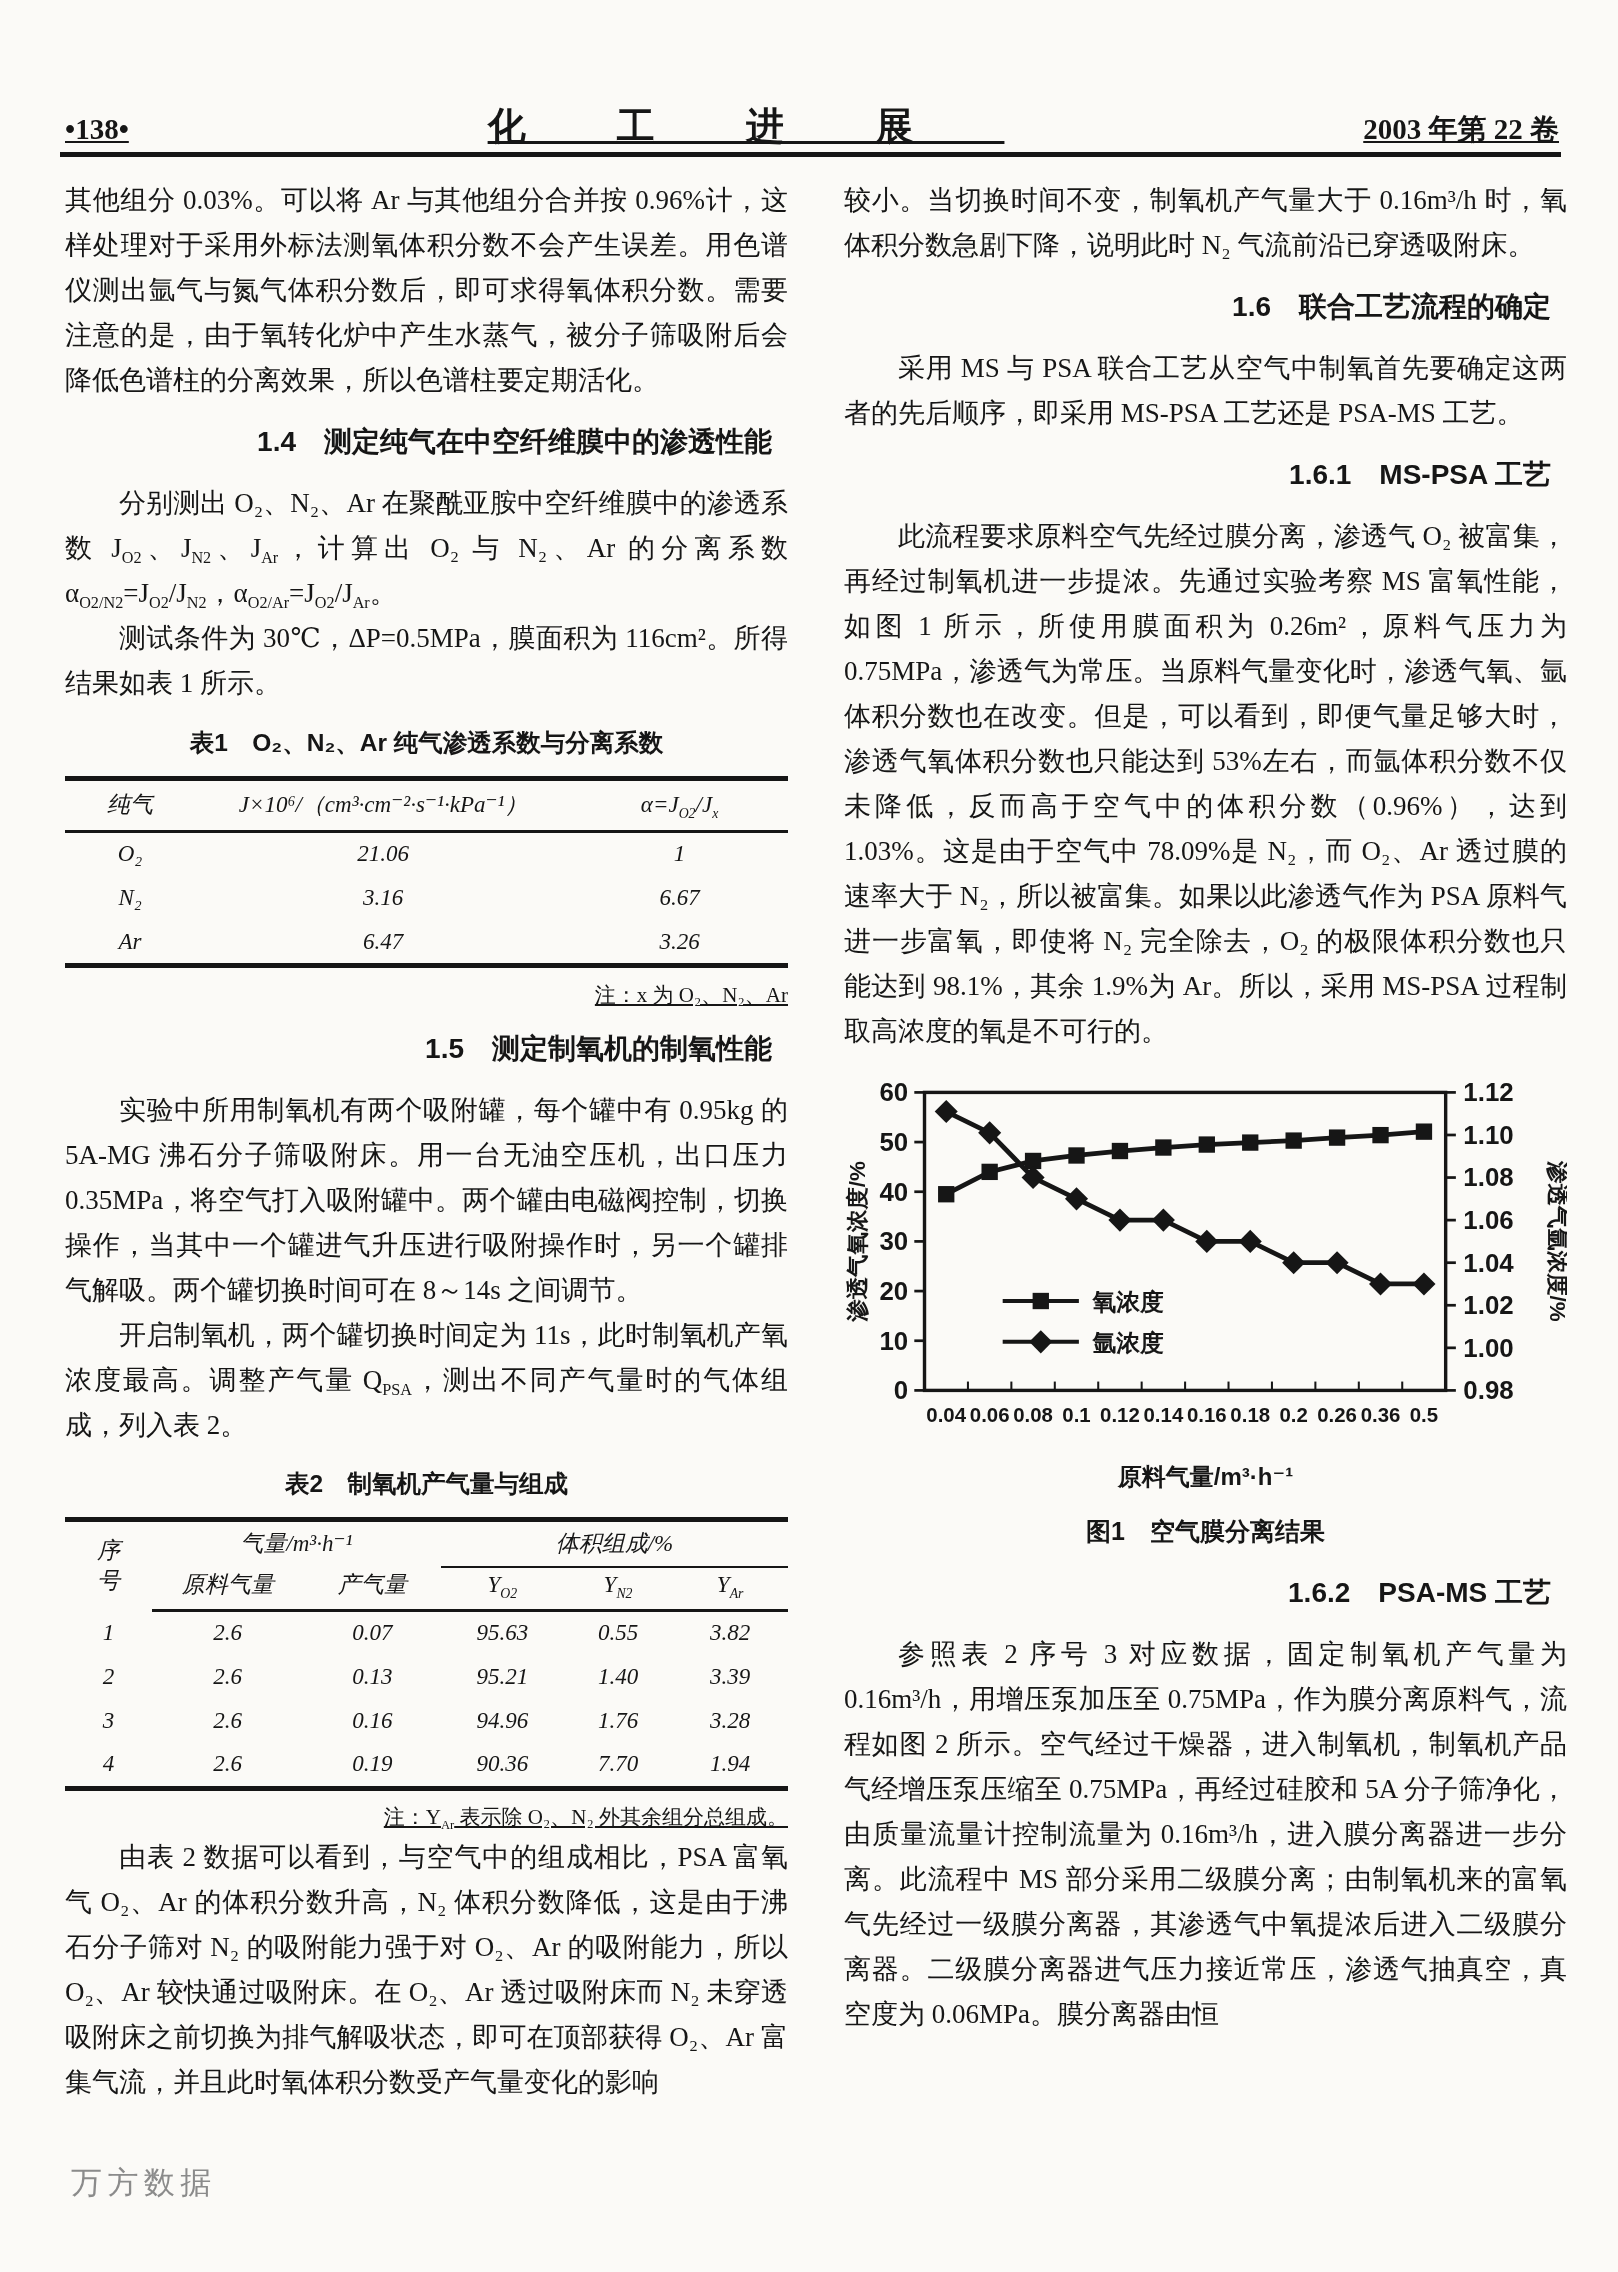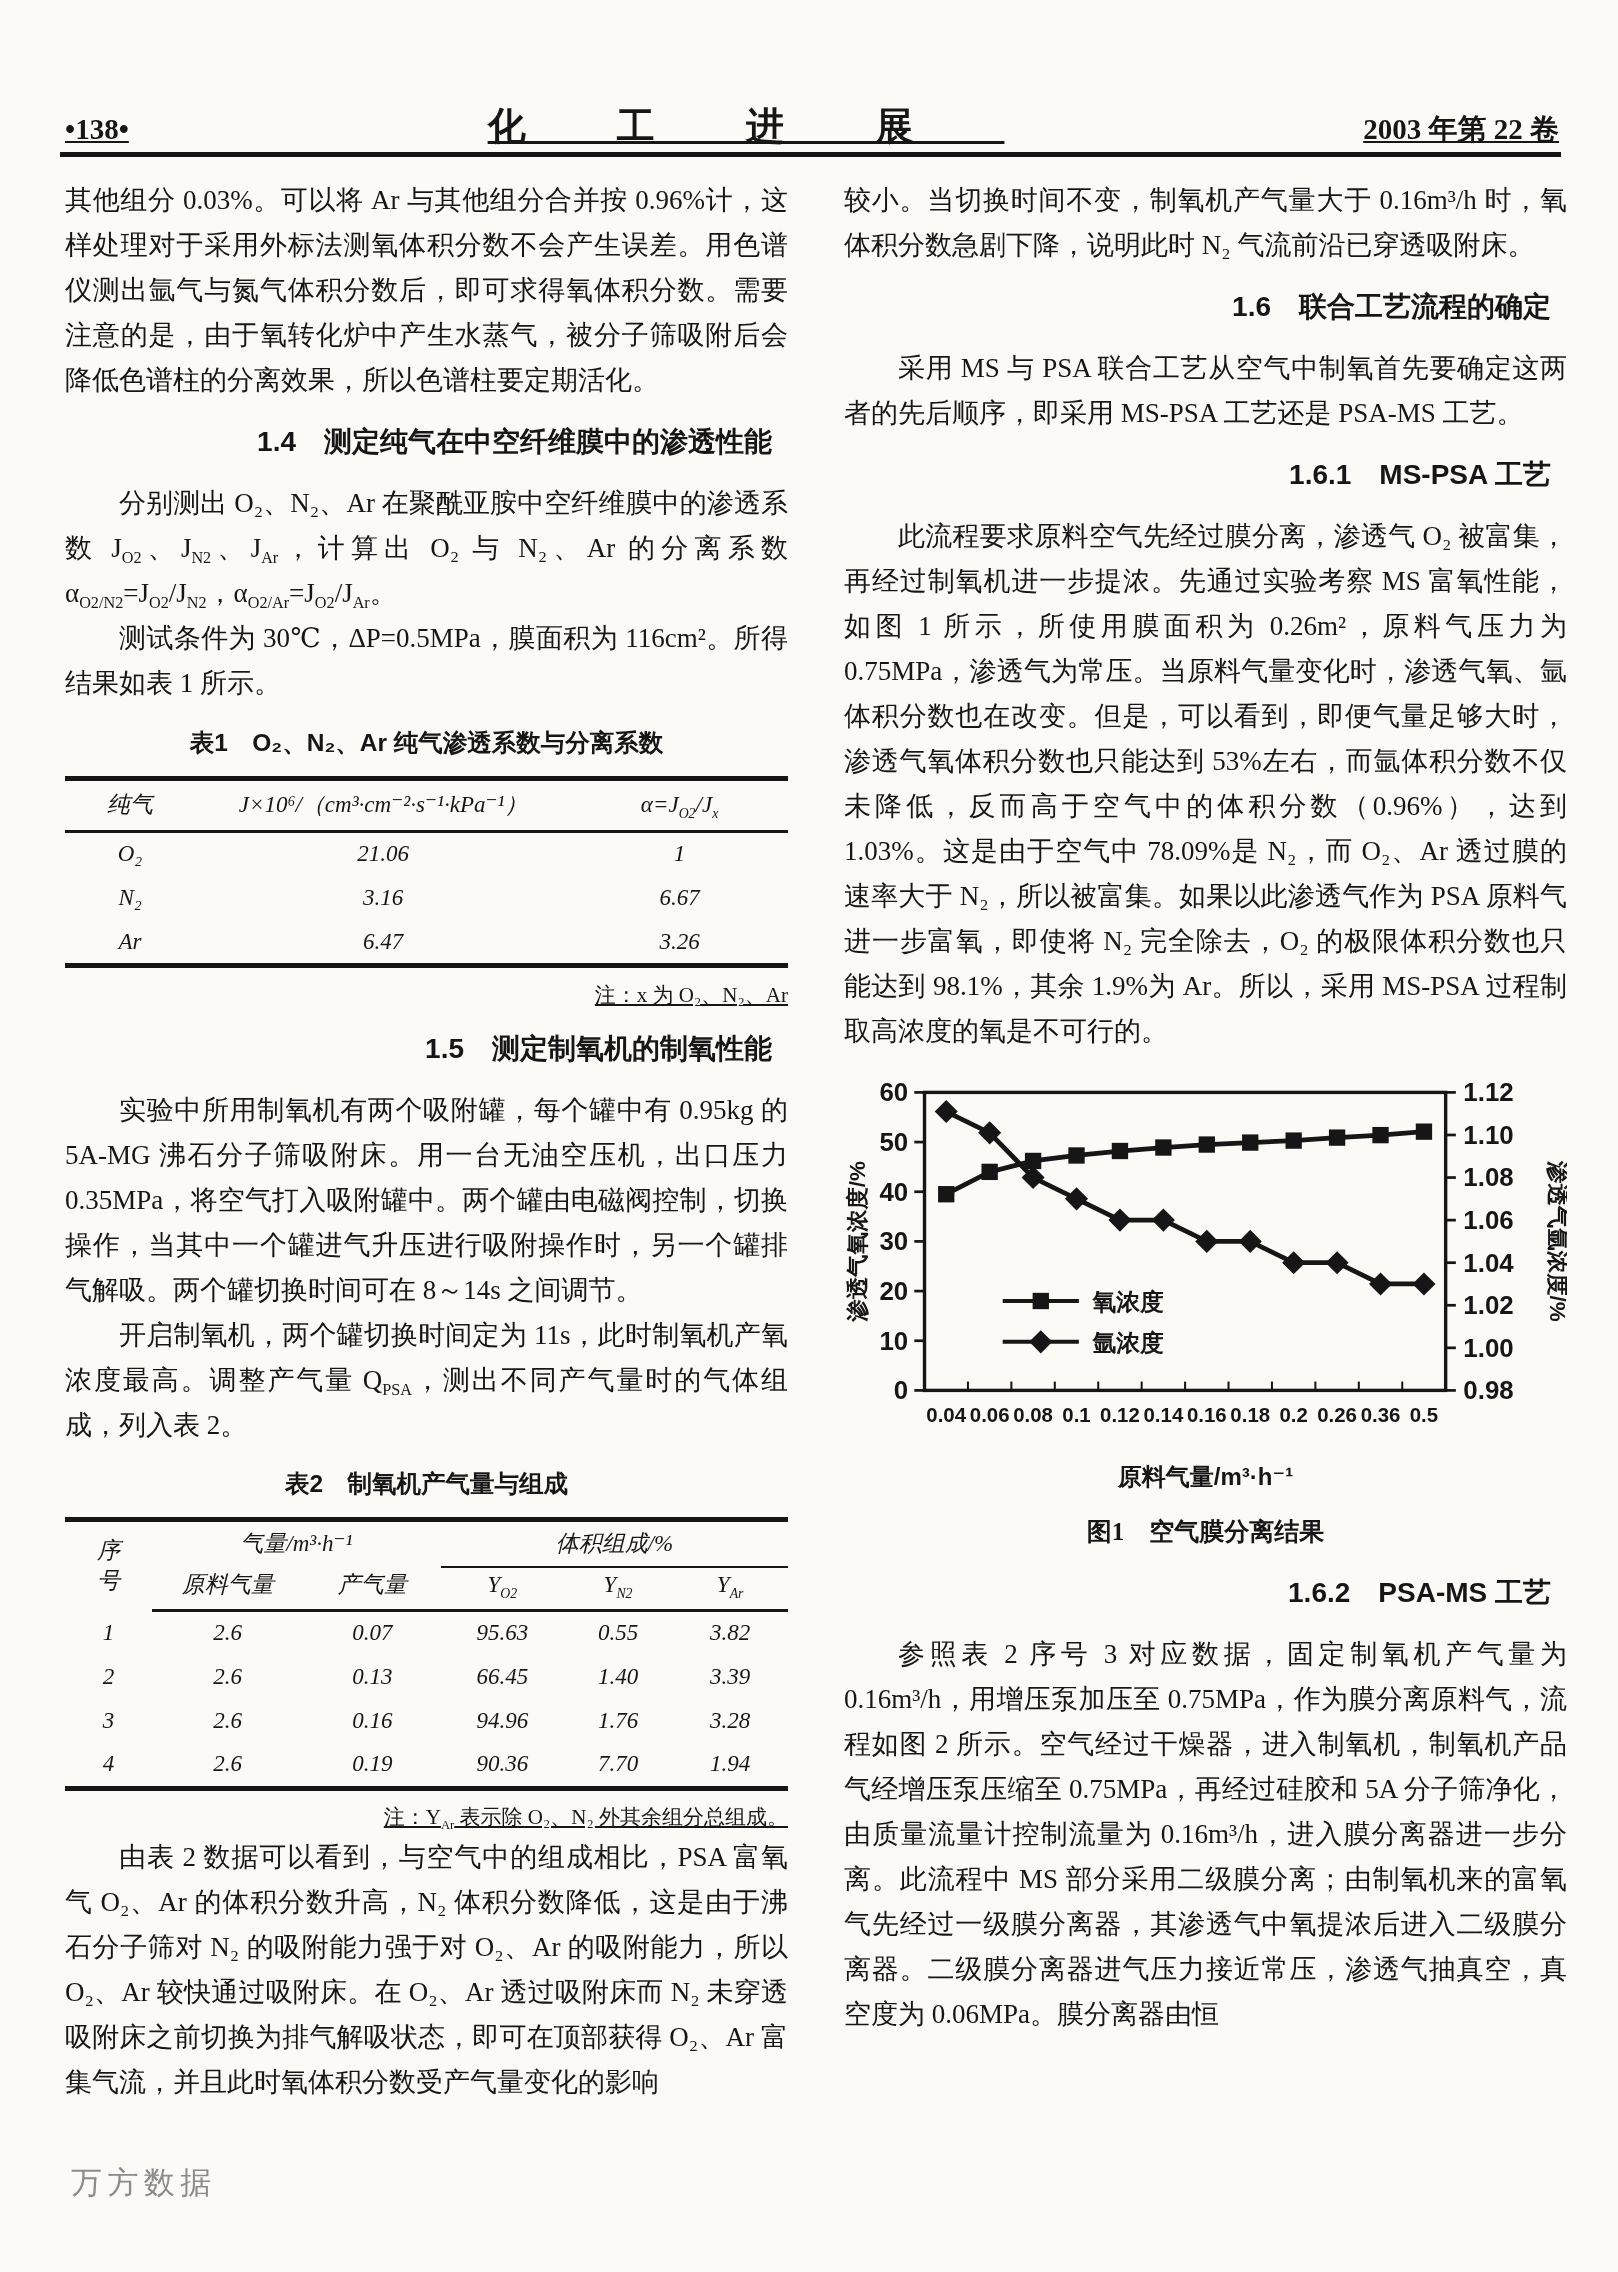--- a/index.html
+++ b/index.html
@@ -41,21 +41,21 @@
   .fig{margin:17.7px 0 5.4px;text-align:center;}
   .fig svg{display:block;width:723px;height:381px;}
   svg text{font-family:"Liberation Sans","DejaVu Sans",sans-serif;fill:#161616;}
   .tick{font-size:38px;font-weight:700;}
   .xtick{font-size:30px;font-weight:700;}
   .axis-t{font-size:33px;font-weight:700;}
   .legend-t{font-size:35px;font-weight:700;}
   .fig-xlabel{font-size:24px;font-weight:700;margin-top:1.4px;
               font-family:"Liberation Sans","DejaVu Sans",sans-serif;}
   .fig-caption{font-size:25px;font-weight:700;margin-top:9.5px;
-               font-family:Liberation Serif, serif;}
+               font-family:Liberation Sans, sans-serif;}
 
   
   .watermark{position:absolute;left:71px;top:2162px;font-size:31px;color:#8b8b8b;
              letter-spacing:5.4px;}
 </style>
 </head>
 <body>
 
 <div class="page">
 
@@ -140,21 +140,21 @@
           <td>2.6</td>
           <td>0.07</td>
           <td>95.63</td>
           <td>0.55</td>
           <td>3.82</td>
         </tr>
         <tr>
           <td>2</td>
           <td>2.6</td>
           <td>0.13</td>
-          <td>66.45</td>
+          <td>95.21</td>
           <td>1.40</td>
           <td>3.39</td>
         </tr>
         <tr>
           <td>3</td>
           <td>2.6</td>
           <td>0.16</td>
           <td>94.96</td>
           <td>1.76</td>
           <td>3.28</td>

